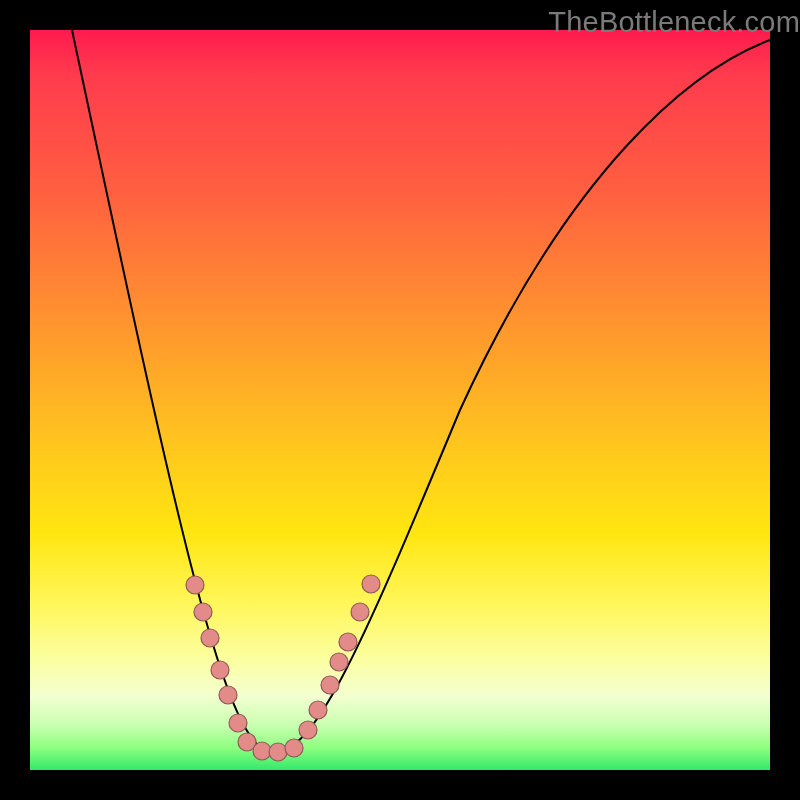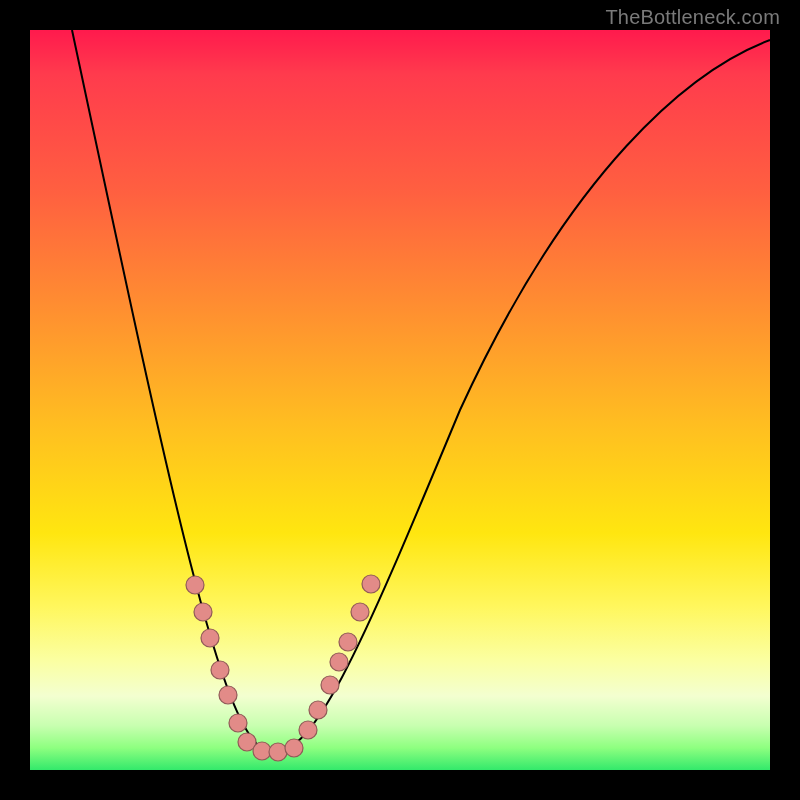--- a/index.html
+++ b/index.html
@@ -38,23 +38,23 @@
       #fbffa0 85%,
       #f3ffd0 90%,
       #c8ffb0 94%,
       #8eff80 97%,
       #33e96b 100%
     );
   }
   .watermark {
     position: absolute;
     top: 6px;
-    right: 20px;
+    right: 0;
     color: #7a7a7a;
-    font-size: 20px;
+    font-size: 29px;
     font-weight: 500;
     letter-spacing: 0.2px;
     user-select: none;
   }
   svg.curve {
     position: absolute;
     left: 0;
     top: 0;
     width: 740px;
     height: 740px;

